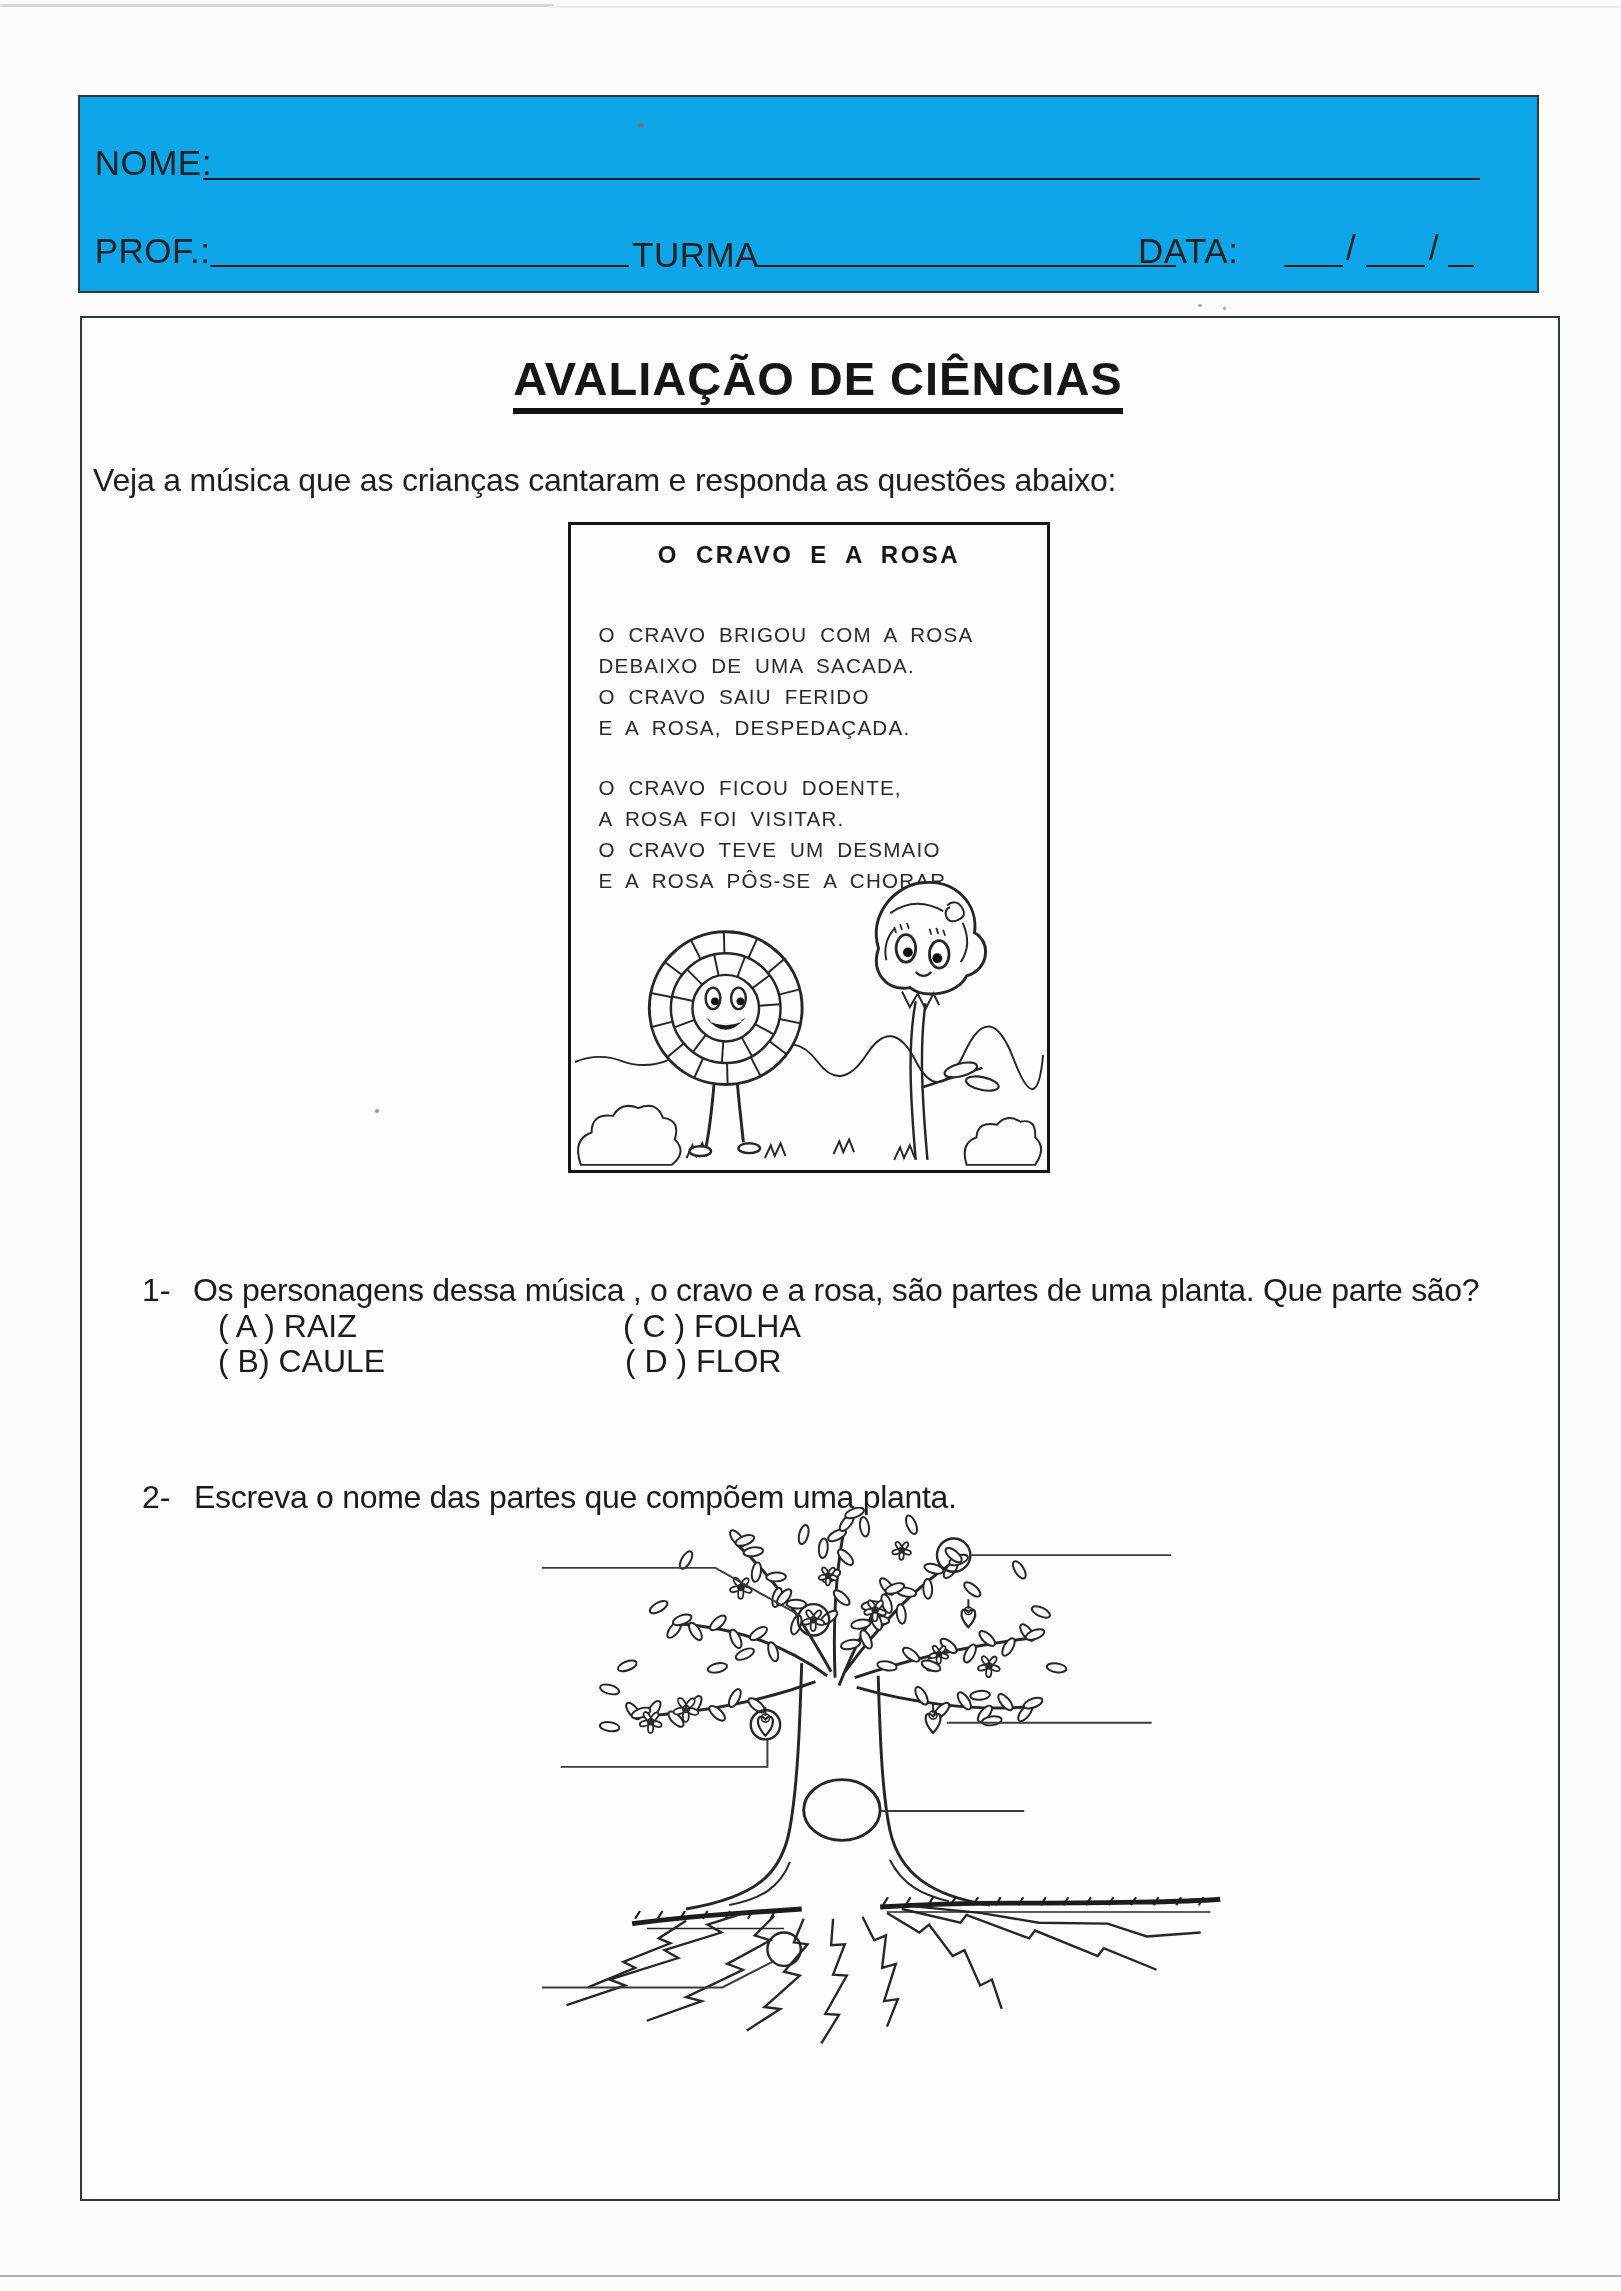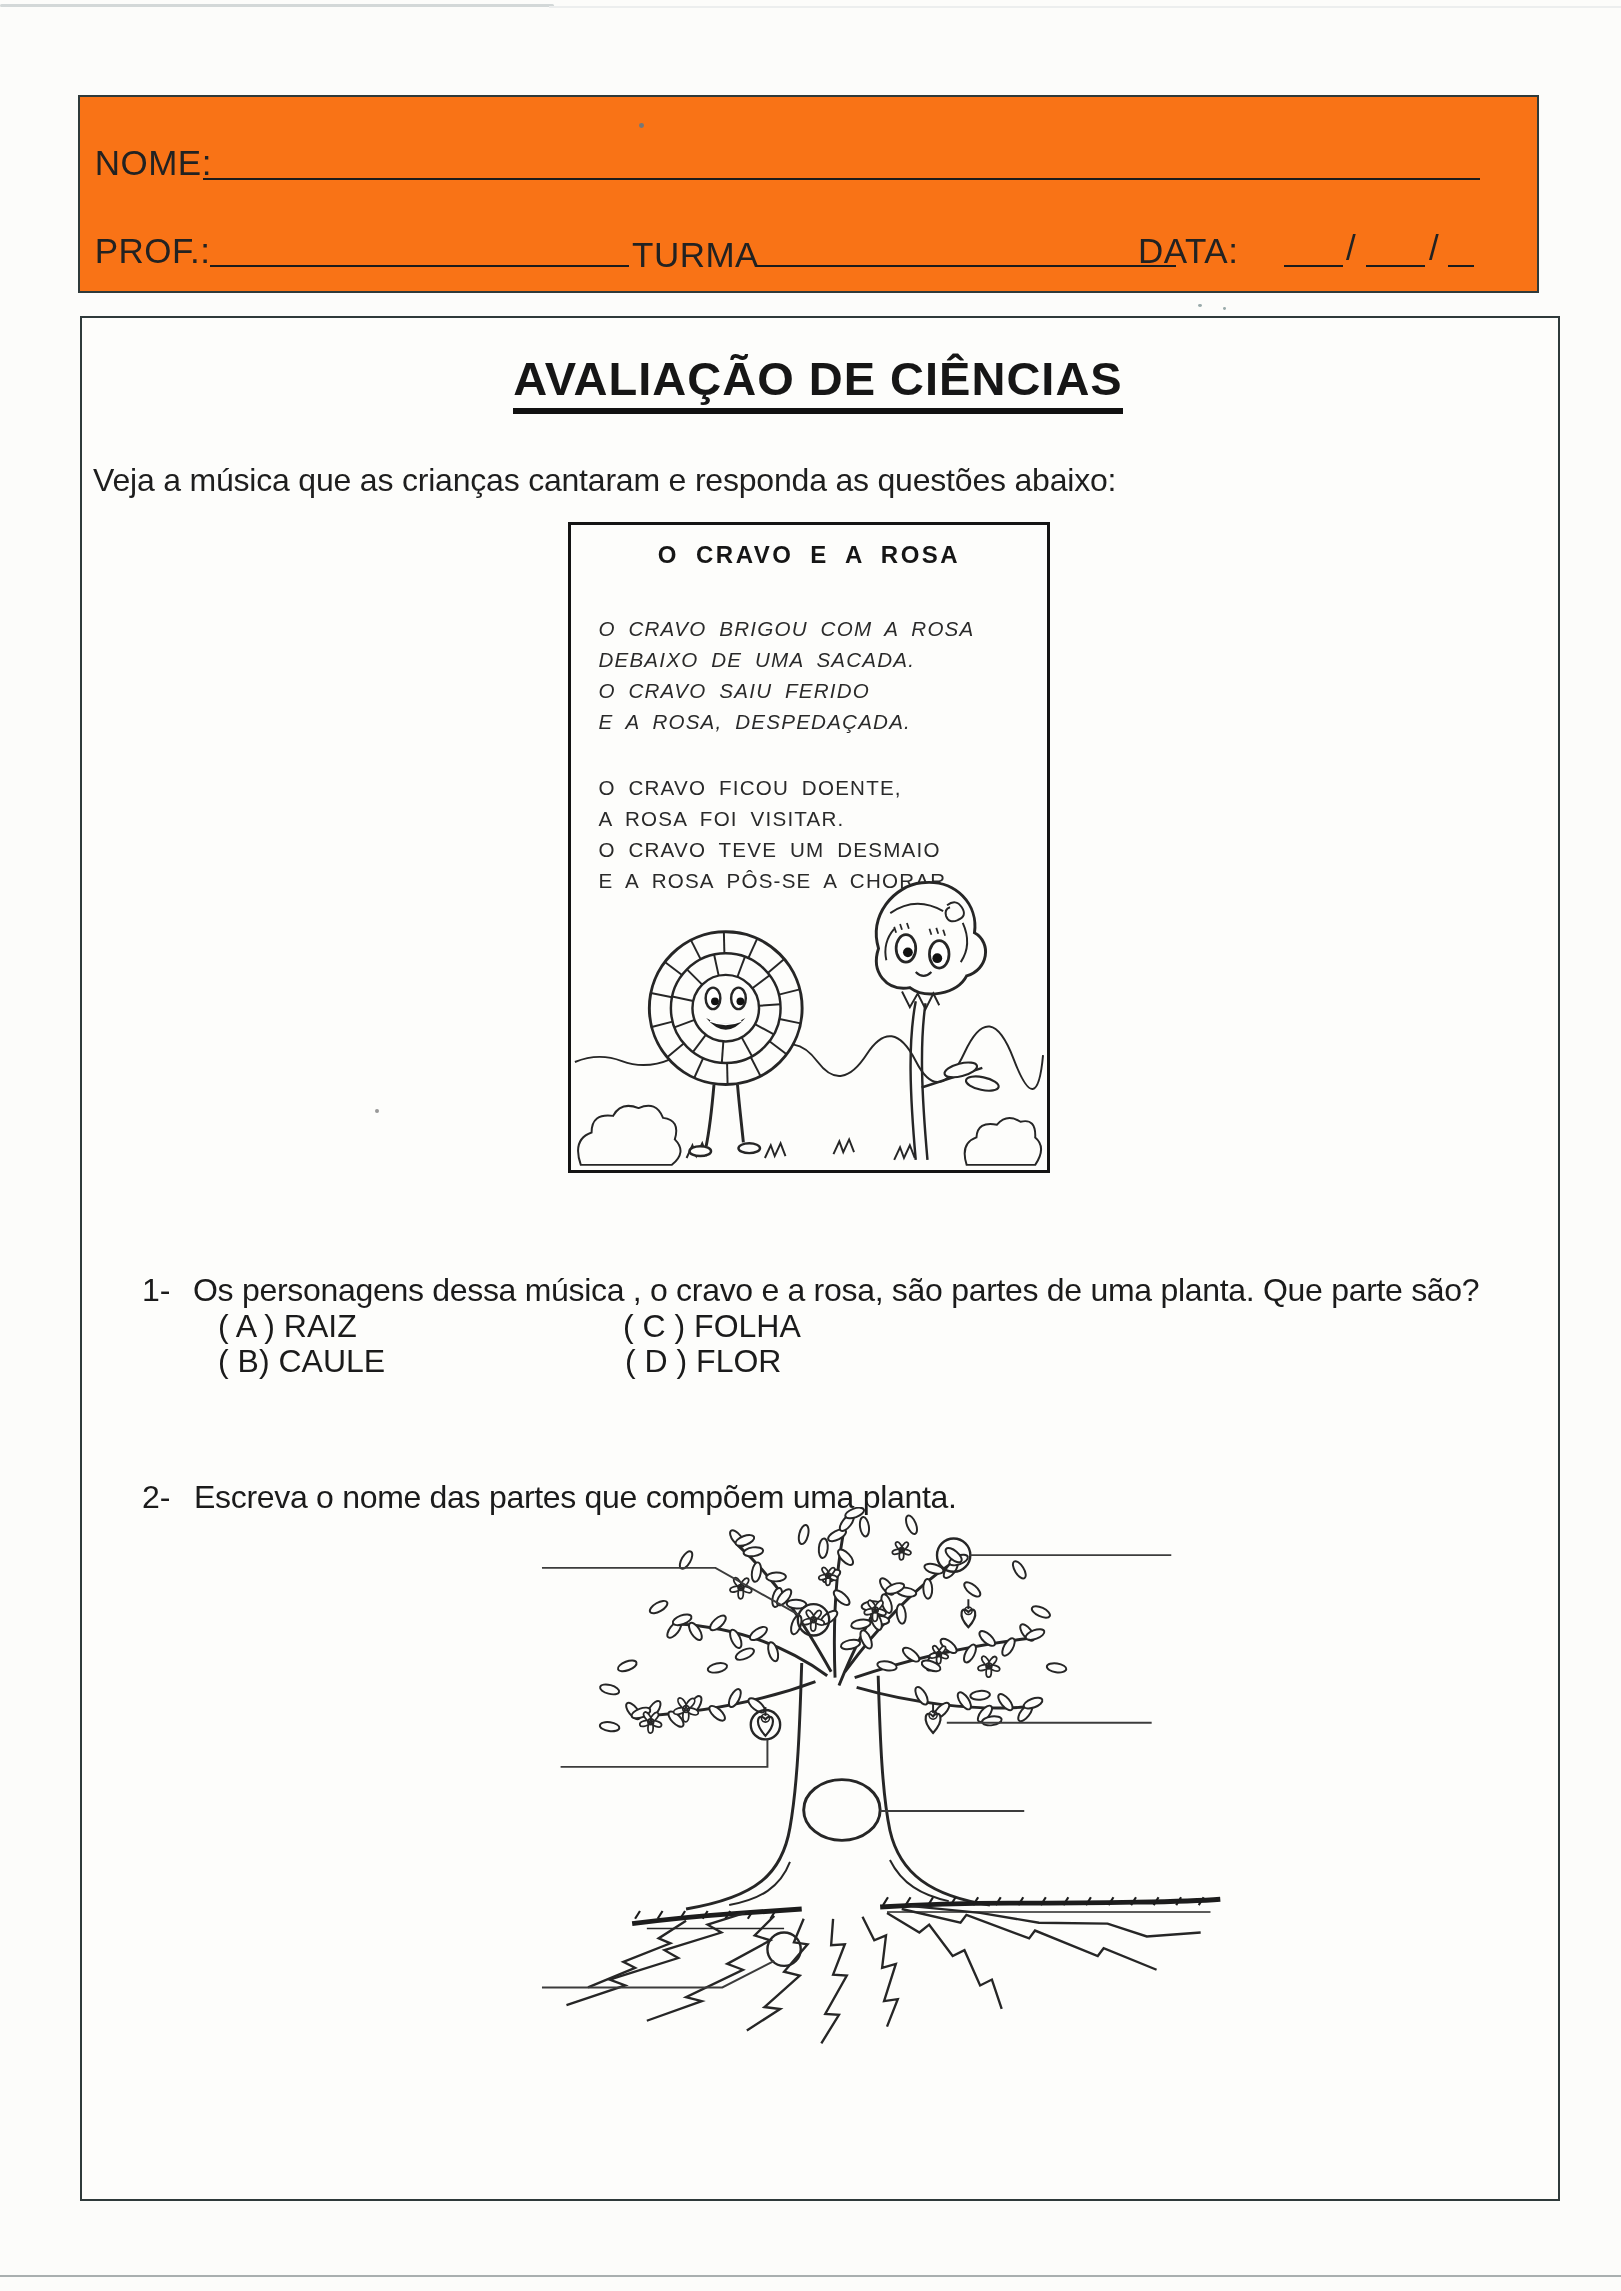--- a/index.html
+++ b/index.html
@@ -13,21 +13,21 @@
   }
   
   .scan-top{position:absolute;top:3.9px;left:0;width:554px;height:2.9px;background:#d3d8d8;border-radius:2px;}
   .scan-top2{position:absolute;top:5.9px;left:549px;width:1072px;height:2px;background:#eceeee;}
   .scan-bottom{position:absolute;top:2275px;left:0;width:1621px;height:2px;background:#a9afaf;}
   .speck{position:absolute;background:#777;border-radius:50%;}
 
   
   .header-box{
     position:absolute;left:78px;top:95px;width:1457px;height:194px;
-    border:2.9px solid #2f3a3a;background:#f97316;
+    border:2.9px solid #2f3a3a;background:#0ea5e9;
   }
   .hlabel{position:absolute;font-size:35px;color:#222;letter-spacing:0.5px;}
   .hline{position:absolute;height:0;border-bottom:2.9px solid #1c1c1c;}
 
   
   .main-box{
     position:absolute;left:80px;top:316px;width:1476px;height:1881px;
     border:2.9px solid #2f3a3a;background:#fdfdfb;
   }
   .title-wrap{position:absolute;left:80px;top:351px;width:1476px;text-align:center;}
@@ -40,21 +40,21 @@
   
   .song-box{
     position:absolute;left:568px;top:522px;width:482px;height:651px;
     border:3.9px solid #141414;background:#fdfdfb;box-sizing:border-box;
   }
   .song-title{
     position:absolute;left:0;top:15.7px;width:100%;text-align:center;
     font-size:24px;font-weight:bold;letter-spacing:2.5px;word-spacing:7.8px;color:#161616;
   }
   .stanza{position:absolute;left:27.4px;font-size:20.6px;letter-spacing:1.2px;word-spacing:5.9px;color:#2a2a2a;line-height:31px;white-space:nowrap;}
-  .stanza1{top:88px;font-style:italic;}
+  .stanza1{top:94px;}
   .stanza2{top:247px;}
   .song-art{position:absolute;left:0px;top:341px;}
 
   
   .qnum{position:absolute;font-size:32px;color:#1b1b1b;}
   .qtext{position:absolute;font-size:32px;letter-spacing:-0.3px;color:#1b1b1b;white-space:nowrap;}
   .opt{position:absolute;font-size:32px;color:#1b1b1b;white-space:nowrap;margin-left:25px;}
 
   .tree-svg{position:absolute;left:441px;top:1507px;}
   svg{display:block;}

